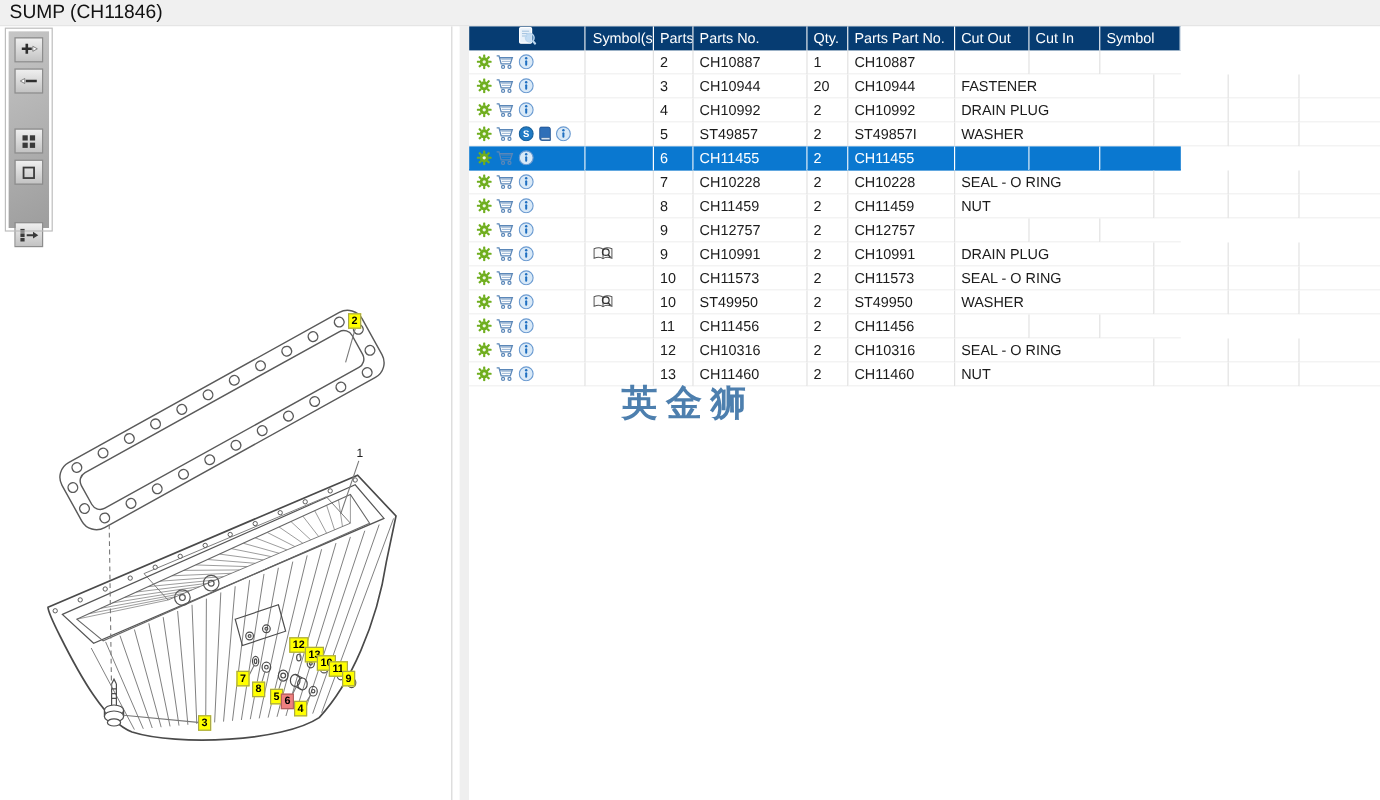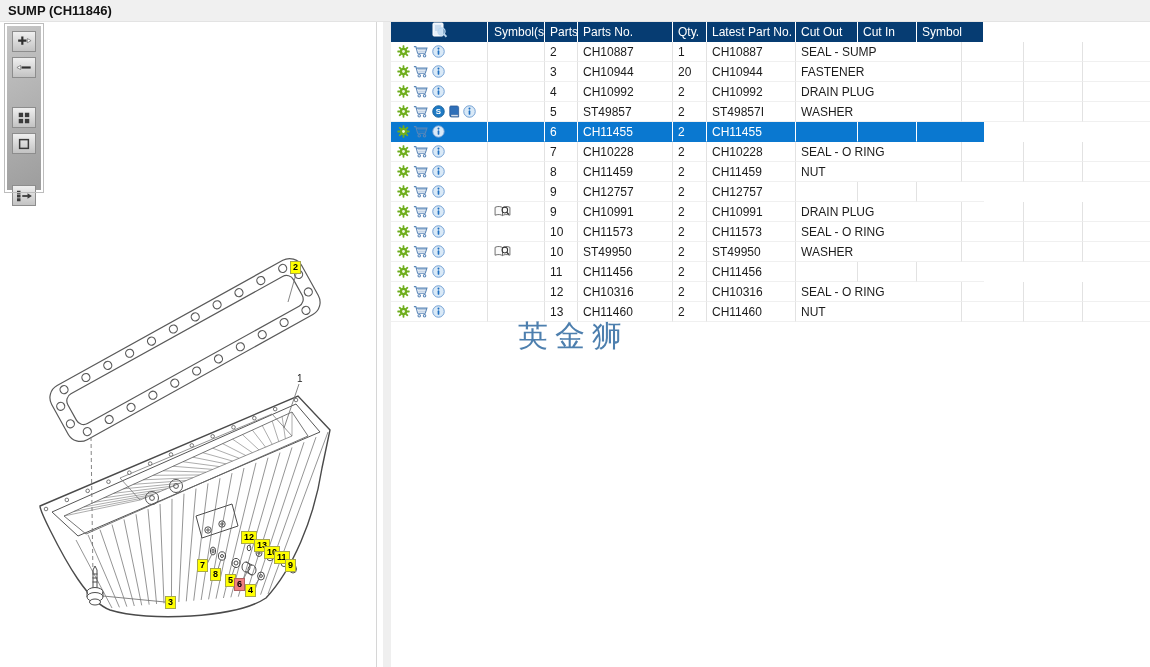--- a/index.html
+++ b/index.html
@@ -7,21 +7,21 @@
     width:1150px;height:667px;overflow:hidden;position:relative;
     font-family:"Liberation Sans",sans-serif;background:#ffffff;
     -webkit-font-smoothing:antialiased;
   }
   
   .titlebar{
     position:absolute;left:0;top:0;width:1150px;height:22px;
     background:var(--titlebar-bg,#f0f0f0);border-bottom:1px solid #e3e3e3;box-sizing:border-box;
   }
   .titlebar .title{
-    font-size:13px;font-weight:bold;color:#111;line-height:21px;padding-left:8px;
+    font-size:16px;font-weight:normal;color:#111;line-height:21px;padding-left:8px;
   }
   
   .left-pane{position:absolute;left:0;top:22px;width:383px;height:645px;background:#fff;}
   .pane-edge{position:absolute;left:376px;top:0;width:1px;height:645px;background:#d6d6d6;}
   .splitter{position:absolute;left:383px;top:22px;width:8px;height:645px;background:#efefef;}
   
   .tool-panel{
     position:absolute;left:5px;top:2px;width:38px;height:168px;
     background:linear-gradient(150deg,#c6c6c6,#9d9d9d);
     border:2px solid #ffffff;outline:1px solid #bdbdbd;box-sizing:border-box;
@@ -55,21 +55,21 @@
   }
   .t-head .c0{justify-content:center;padding-left:0}
   .t-row.selected .tc{
     background:var(--selected-row,#0a78d0);color:#fff;
     border-right-color:#ffffff;border-bottom-color:var(--selected-row,#0a78d0);
   }
   .ricon{display:inline-flex;align-items:center;cursor:pointer}
   
   .watermark{
     position:absolute;left:127px;top:294px;
-    font-size:30px;font-weight:normal;letter-spacing:7px;color:var(--watermark,#4d7fae);
+    font-size:30px;font-weight:bold;letter-spacing:7px;color:var(--watermark,#4d7fae);
     font-family:"DejaVu Sans","Liberation Sans",sans-serif;
   }
 </style>
 </head>
 <body>
 
 <div class="titlebar">
   <div class="title">SUMP (CH11846)</div>
 </div>
 
@@ -322,21 +322,21 @@
             <path d="M4 4h6M4 6h6M4 8h4" stroke="#9dbedd" stroke-width="0.8" fill="none"></path>
             <circle cx="10.5" cy="9.5" r="3.6" fill="rgba(150,195,235,0.45)" stroke="#bcd7ef" stroke-width="1.2"></circle>
             <path d="M13 12.2L15.4 14.8" stroke="#bcd7ef" stroke-width="1.8"></path>
           </svg>
       </span>
     </div>
     <div class="tc c1">Symbol(s)</div>
     <div class="tc c2">Parts</div>
     <div class="tc c3">Parts No.</div>
     <div class="tc c4">Qty.</div>
-    <div class="tc c5">Latest Part No.</div>
+    <div class="tc c5">Parts Part No.</div>
     <div class="tc c7">Cut Out</div>
     <div class="tc c8">Cut In</div>
     <div class="tc c9">Symbol</div>
   </div>
   <div id="table-body">
       <div class="t-row">
         <div class="tc c0">
           <span class="ricon">
             <svg width="13" height="13" viewBox="0 0 16 16">
               <g fill="#6fae1e">
@@ -369,21 +369,20 @@
               <circle cx="7" cy="3.9" r="1.1" fill="#1f6fc0"></circle>
               <rect x="6.1" y="5.7" width="1.8" height="4.8" rx="0.9" fill="#1f6fc0"></rect>
             </svg>
           </span>
         </div>
         <div class="tc c1"></div>
         <div class="tc c2">2</div>
         <div class="tc c3">CH10887</div>
         <div class="tc c4">1</div>
         <div class="tc c5">CH10887</div>
-        <div class="tc c6">SEAL - SUMP</div>
         <div class="tc c7"></div>
         <div class="tc c8"></div>
         <div class="tc c9"></div>
       </div>
       <div class="t-row">
         <div class="tc c0">
           <span class="ricon">
             <svg width="13" height="13" viewBox="0 0 16 16">
               <g fill="#6fae1e">
                 <circle cx="8" cy="8" r="4.6"></circle>

